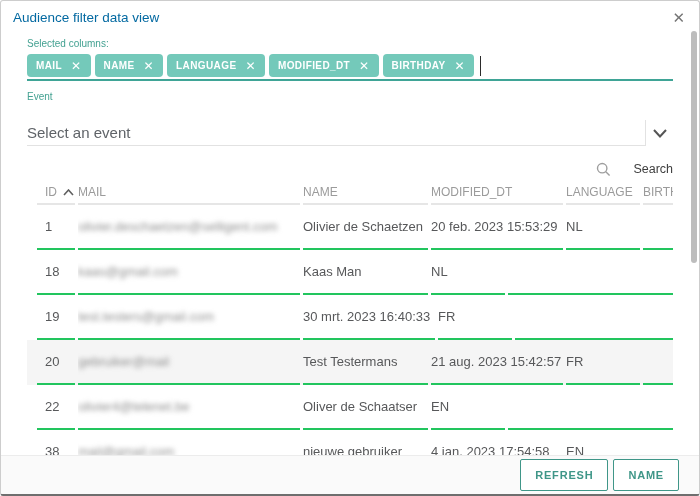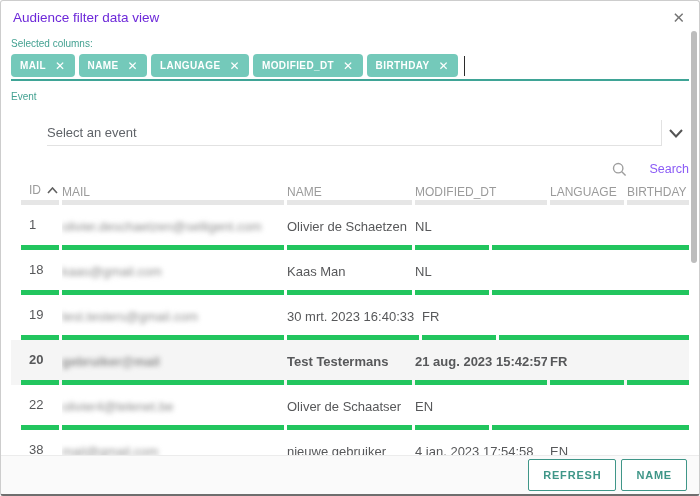--- a/index.html
+++ b/index.html
@@ -7,72 +7,72 @@
   body { font-family:"Liberation Sans", sans-serif; }
 
   .dialog {
     position:relative; width:700px; height:496px; background:#fff;
     border:1px solid #cdcdcd; border-bottom:2px solid #6e6e6e; border-radius:3px;
     overflow:hidden;
   }
 
   
   .title-bar { display:flex; justify-content:space-between; align-items:center; padding:9px 12px 5px 12px; }
-  .title { font-size:13.5px; color:#6d28d9; }
+  .title { font-size:13.5px; color:#0369a1; }
   .close-x { color:#757575; font-size:15px; line-height:15px; cursor:pointer; padding:0 2px; }
 
-  .content { padding:0 10px; }
+  .content { padding:0 26px; }
 
   .teal-label { color:#43a191; font-size:10px; }
   .sc-label { margin:8px 0 5px 0; }
 
   
   .chips-row { display:flex; align-items:center; border-bottom:2px solid #3fa496; padding-bottom:2px; }
   .chip {
     display:flex; align-items:center; gap:9px; height:23px; padding:0 9px;
     background:#74c9ba; border-radius:4px; margin-right:4px;
     color:#fff; font-size:10px; font-weight:bold; letter-spacing:.4px;
   }
   .chip-x { font-size:12px; font-weight:normal; cursor:pointer; }
   .text-caret { width:1px; height:20px; background:#2b2b2b; margin-left:2px; }
 
   
   .event-label { margin:10px 0 18px 0; }
   .select-row { display:flex; align-items:stretch; height:26px; cursor:pointer; }
-  .select-value { flex:1; display:flex; align-items:center; font-size:13px; color:#5f6368; border-bottom:1px solid #e2e2e2;margin-left:36px; }
+  .select-value { flex:1; display:flex; align-items:center; font-size:15px; color:#5f6368; border-bottom:1px solid #e2e2e2; }
   .select-arrow { width:28px; display:flex; align-items:center; justify-content:center; border-left:1px solid #e2e2e2; }
 
   
-  .search-row { display:flex; justify-content:flex-end; align-items:center; gap:22px; margin:14px 0 0 0; height:18px; color:#8b5cf6; font-size:12.5px; }
+  .search-row { display:flex; justify-content:flex-end; align-items:center; gap:22px; margin:14px 0 0 0; height:18px; color:#404040; font-size:12.5px; }
 
   
   .table { margin-top:3px; height:279px; overflow:hidden; }
   .trow { display:flex; padding-left:10px; }
-  .trow.highlight { background:#f5f5f5;font-weight:bold; }
-  .cell { margin-right:3px; border-bottom:5px solid #22c55e; white-space:nowrap; overflow:hidden; }
+  .trow.highlight { background:#f5f5f5; }
+  .cell { margin-right:3px; border-bottom:2px solid #22c55e; white-space:nowrap; overflow:hidden; }
   .thead .cell { height:24px; line-height:23px; color:#9b9b9b; font-size:12px; border-bottom-color:#e6e6e6; }
   .tbody .cell { height:45px; line-height:44px; color:#57585a; font-size:13px; }
   .c-id { width:38px; padding-left:8px; display:flex; align-items:center; gap:6px; }
   .c-mail { width:222px; }
   .c-name { width:125px; }
   .c-mod { width:132px; }
   .c-lang { width:74px; }
   .c-bday { flex:1; margin-right:0; }
   .blurred { filter:blur(2.5px); color:#8f8f8f; }
   .sort-icon { display:inline-flex; }
 
   
   .hscroll { margin:2px 6px 0 6px; height:7px; background:#b2b2b2; border-radius:4px; }
   .vscroll { position:absolute; top:30px; right:2px; width:6px; height:232px; background:#bdbdbd; border-radius:3px; }
 
   
   .footer {
     position:absolute; left:0; right:0; bottom:0; height:39px; background:#fafafa;
     border-top:1px solid #ececec; display:flex; justify-content:flex-end; align-items:center;
-    gap:5px; padding-right:12px;
+    gap:5px; padding-right:20px;
   }
   .btn {
     background:#fff; border:1px solid #3f9688; border-radius:2px; color:#3f9688;
     font-family:"Liberation Sans", sans-serif; font-size:11px; font-weight:bold; letter-spacing:.8px;
     padding:9px 14px; cursor:pointer;
   }
 </style>
 </head>
 <body>
 
@@ -145,20 +145,21 @@
         <div class="cell c-mod">MODIFIED_DT</div>
         <div class="cell c-lang">LANGUAGE</div>
         <div class="cell c-bday">BIRTHDAY</div>
       </div>
 
       <div class="tbody">
         <div class="trow">
           <div class="cell c-id">1</div>
           <div class="cell c-mail"><span class="blurred">olivier.deschaetzen@selligent.com</span></div>
           <div class="cell c-name">Olivier de Schaetzen</div>
+          <div class="cell c-mod">20 feb. 2023 15:53:29</div>
           <div class="cell c-lang">NL</div>
           <div class="cell c-bday"></div>
         </div>
         <div class="trow">
           <div class="cell c-id">18</div>
           <div class="cell c-mail"><span class="blurred">kaas@gmail.com</span></div>
           <div class="cell c-name">Kaas Man</div>
           <div class="cell c-lang">NL</div>
           <div class="cell c-bday"></div>
         </div>

